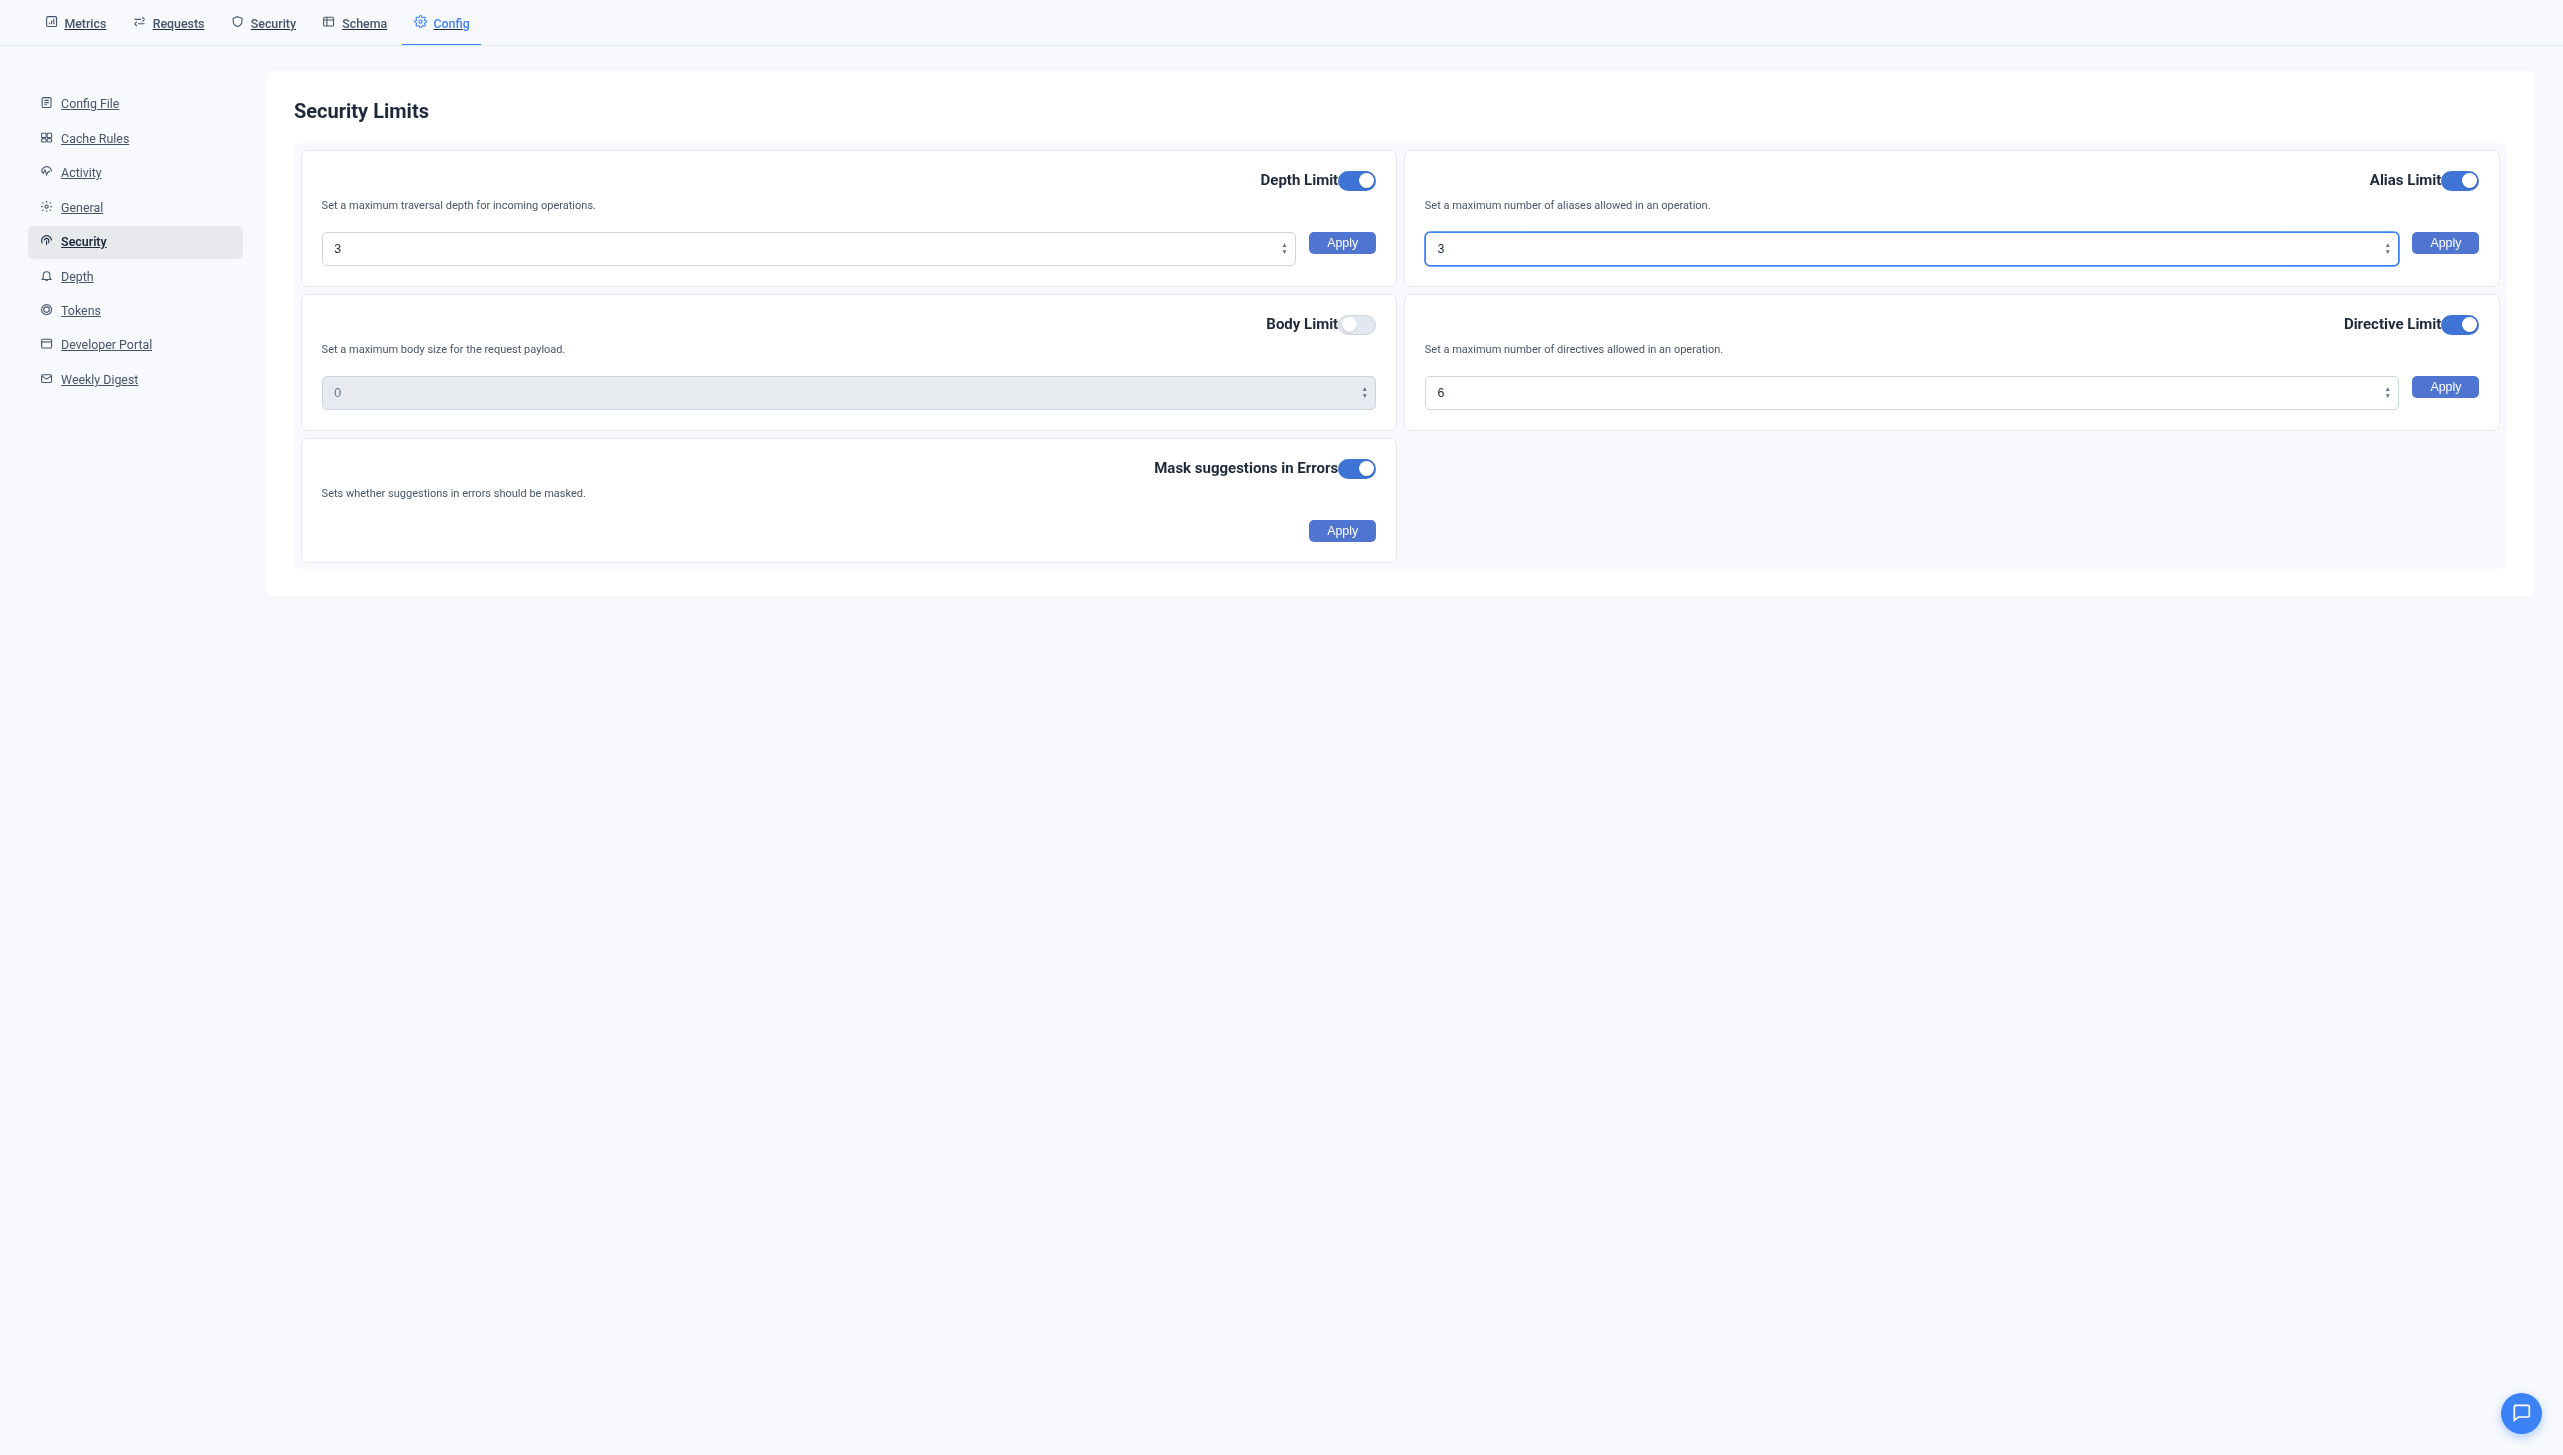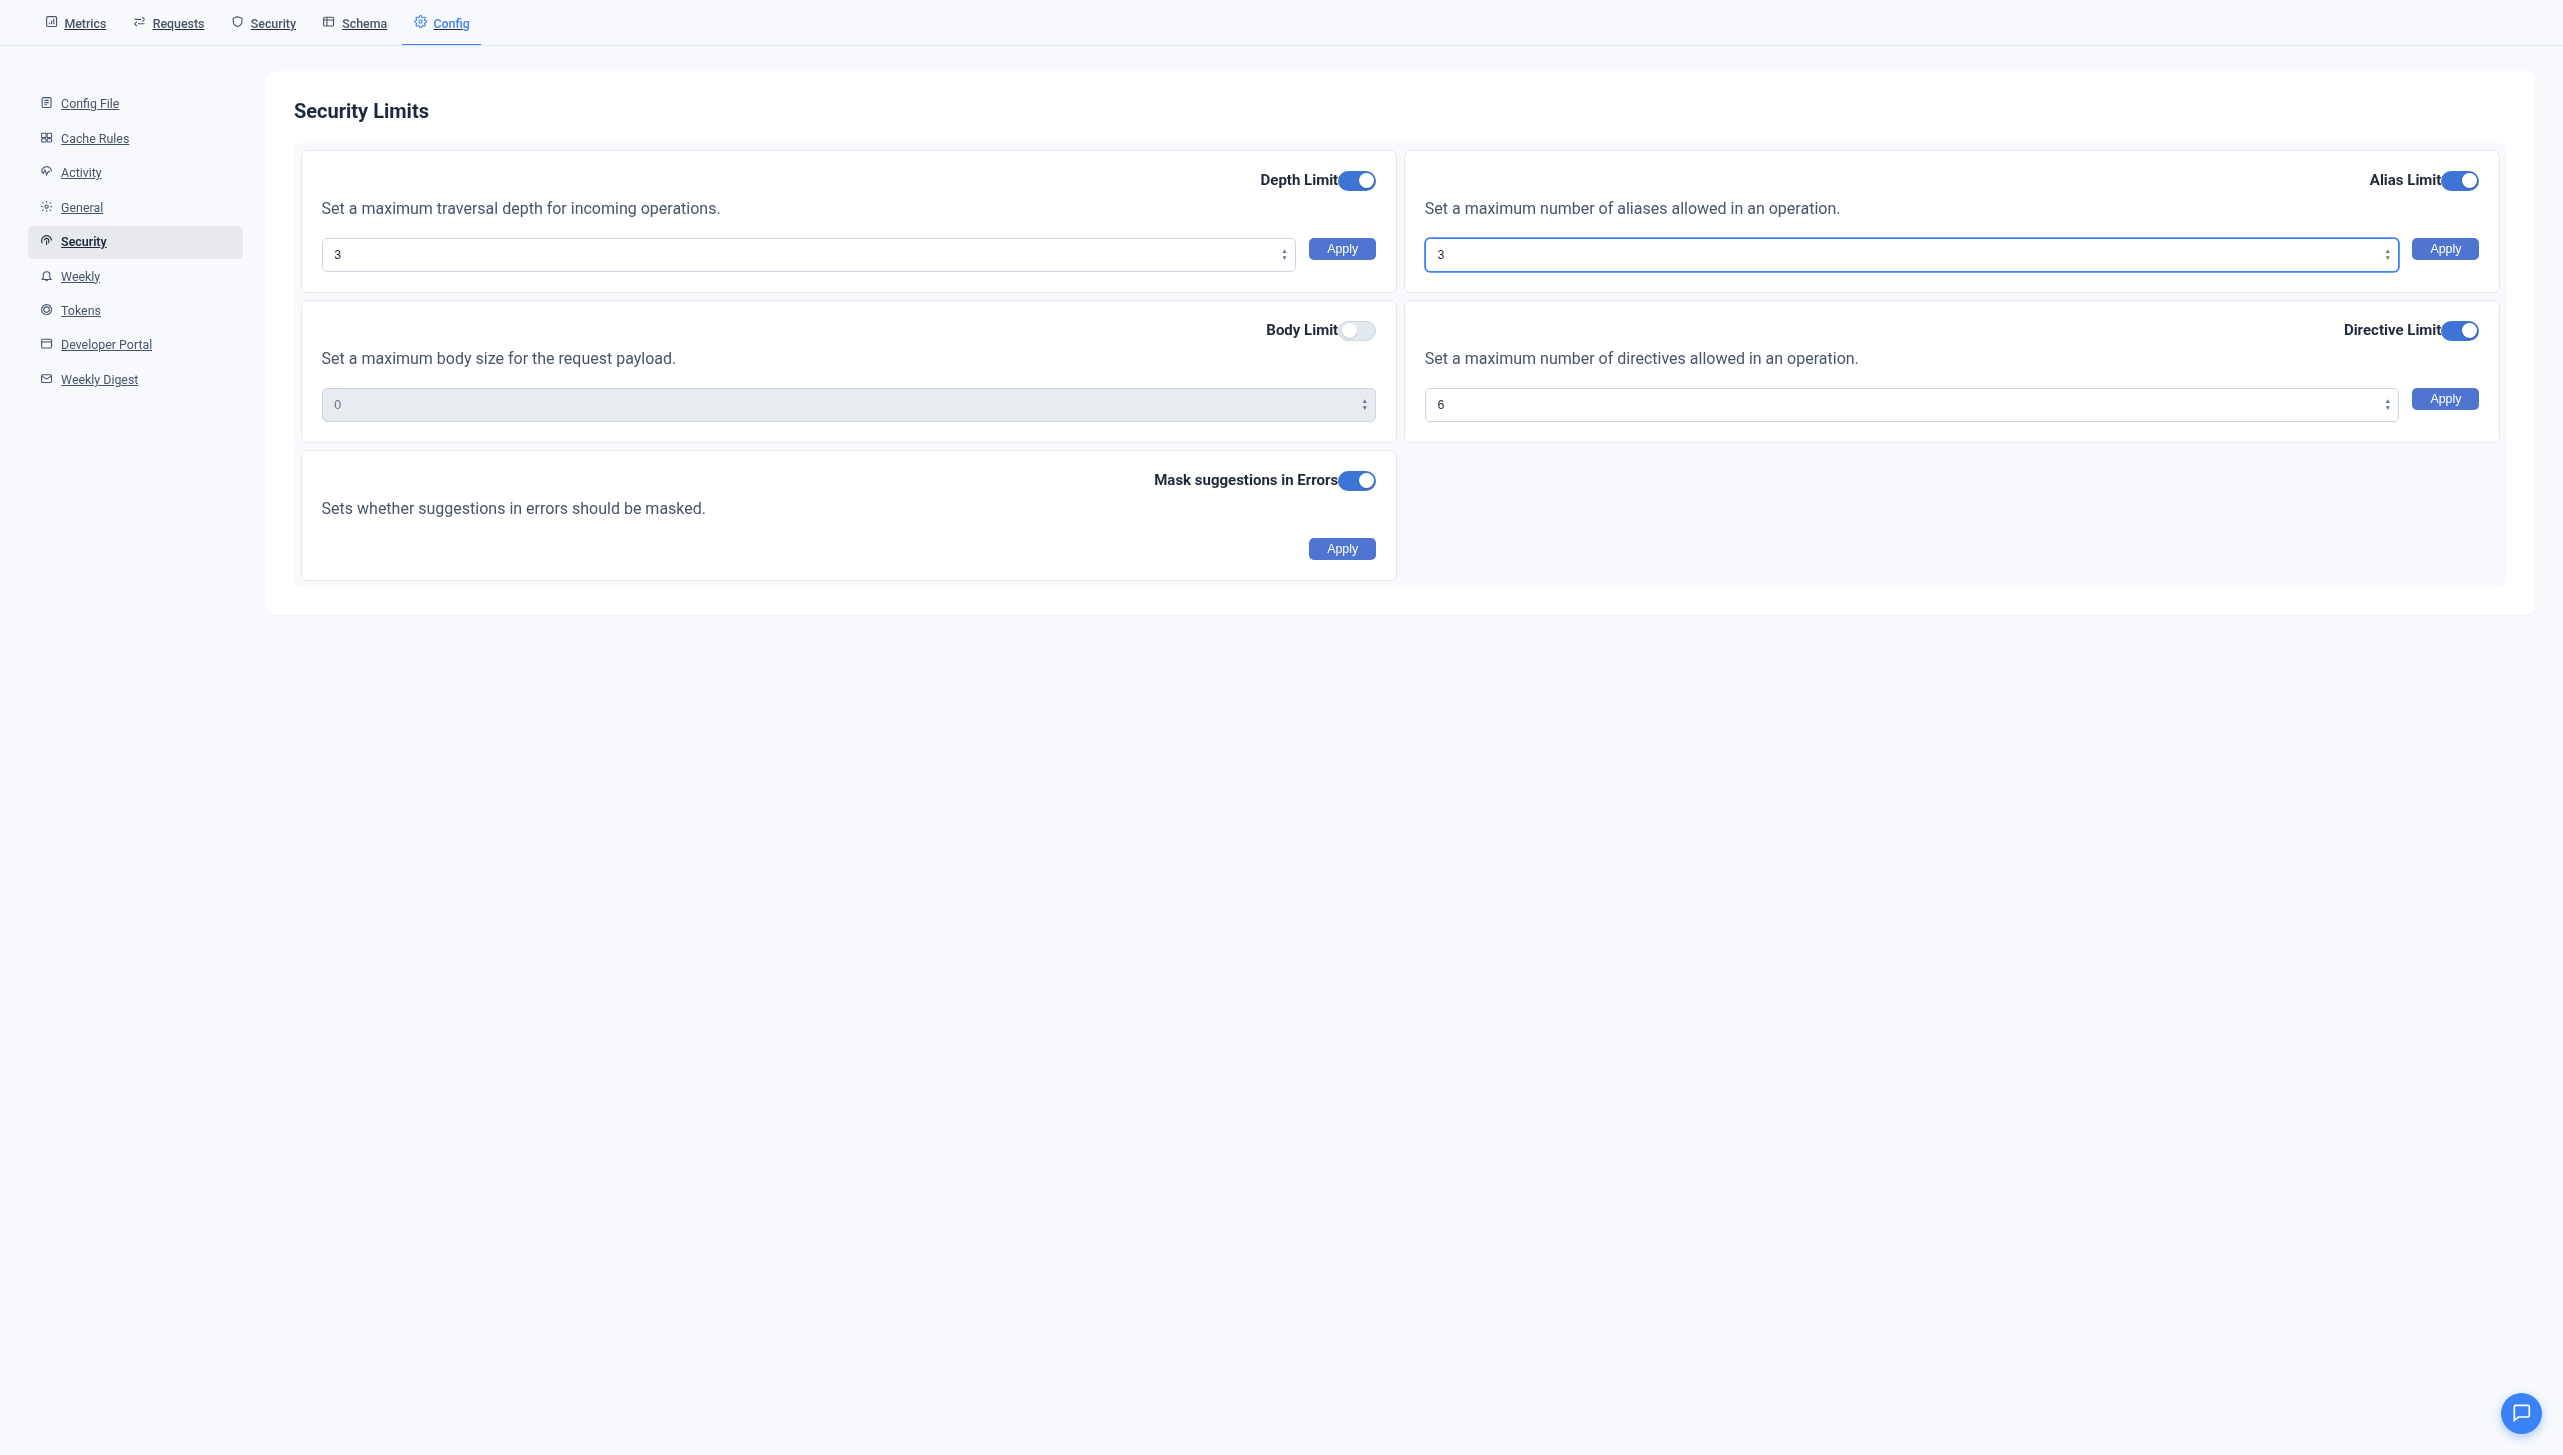--- a/index.html
+++ b/index.html
@@ -95,21 +95,21 @@
     display: flex;
     justify-content: flex-end;
     align-items: flex-start;
   }
   .card-title {
     font-size: 15px;
     font-weight: 700;
     color: #1e293b;
   }
   .card-desc {
-    font-size: 16px;
+    font-size: 11px;
     color: #475569;
   }
   .card-controls {
     display: flex;
     gap: 13.2px;
     align-items: stretch;
     margin-top: 11.6px;
   }
   .num-input {
     flex: 1;
@@ -280,21 +280,21 @@
     <div class="sidebar-item active">
       <span><svg viewBox="0 0 24 24" fill="none" stroke="currentColor" stroke-width="2">
             <path d="M12 3a9 9 0 00-9 9c0 3 1 5 1 5M12 3a9 9 0 019 9M8 12a4 4 0 118 0v5M12 12v8"></path>
           </svg></span>
       <span>Security</span>
     </div>
     <div class="sidebar-item">
       <span><svg viewBox="0 0 24 24" fill="none" stroke="currentColor" stroke-width="2">
             <path d="M18 16v-5a6 6 0 10-12 0v5l-2 3h16l-2-3zM10 21h4"></path>
           </svg></span>
-      <span>Weekly</span>
+      <span>Depth</span>
     </div>
     <div class="sidebar-item">
       <span><svg viewBox="0 0 24 24" fill="none" stroke="currentColor" stroke-width="2">
             <circle cx="12" cy="12" r="9"></circle>
             <circle cx="12" cy="12" r="5"></circle>
           </svg></span>
       <span>Tokens</span>
     </div>
     <div class="sidebar-item">
       <span><svg viewBox="0 0 24 24" fill="none" stroke="currentColor" stroke-width="2">

